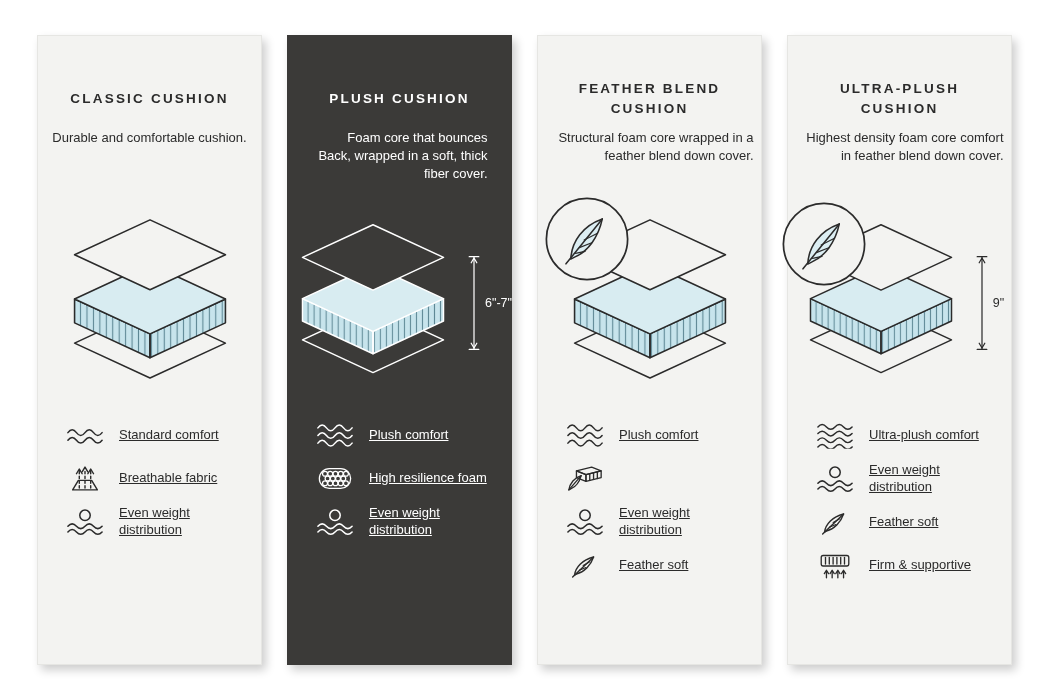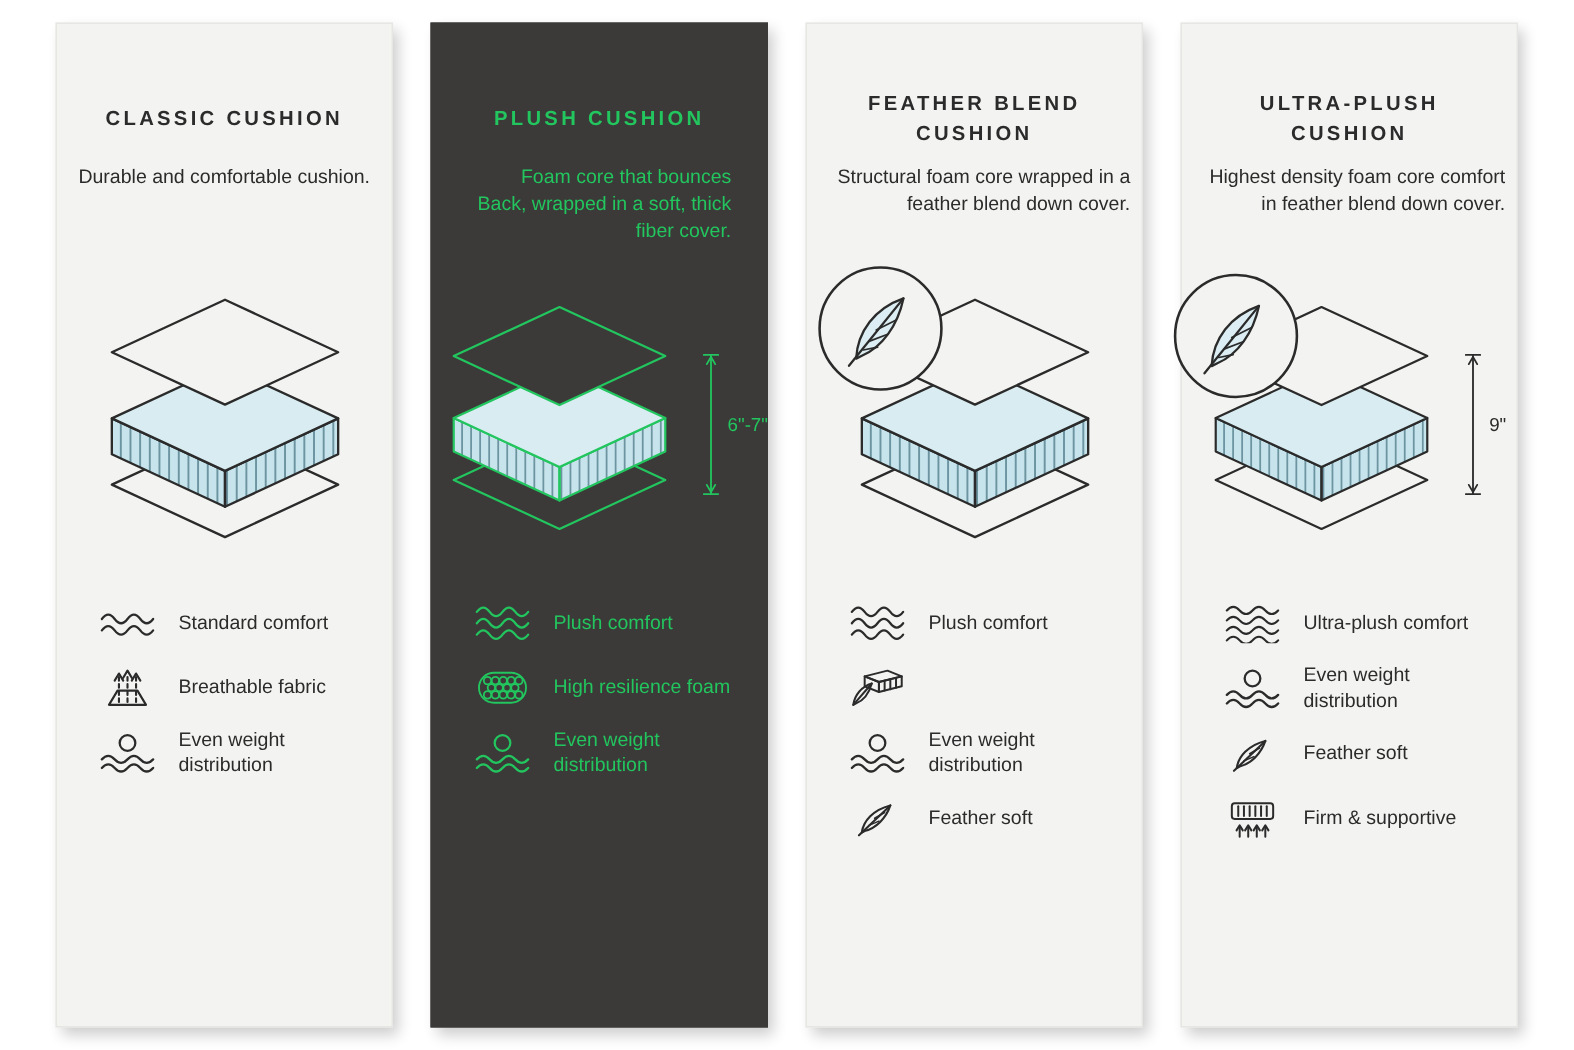--- a/index.html
+++ b/index.html
@@ -3,33 +3,33 @@
 <meta charset="utf-8">
 <style>
   * { margin:0; padding:0; box-sizing:border-box; }
   html,body { width:1049px; height:700px; }
   body {
     background:#ffffff;
     font-family:"Liberation Sans", sans-serif;
     color:#2b2b2b;
     overflow:hidden;
   }
-  .wrap { display:flex; gap:25px; padding:15px 37px; height:100%;border-radius:12px; }
+  .wrap { display:flex; gap:25px; padding:35px 37px; height:100%;border-radius:12px; }
   .card {
     flex:0 0 225px; width:225px;
     background:#f3f3f1;
     border:1px solid #e6e6e3;
     box-shadow:4px 5px 9px rgba(0,0,0,0.20);
     display:flex; flex-direction:column; align-items:center;
     padding-top:42px;
     color:#2b2b2b;
     --sheet-fill:#f3f3f1;
   }
   .card.dark {
-    background:#3b3a38; border-color:#3b3a38; color:#22c55e;
+    background:#3b3a38; border-color:#3b3a38; color:#ffffff;
     --sheet-fill:#3b3a38;
   }
   .title {
     font-size:13.5px; font-weight:bold; letter-spacing:2.2px;
     text-align:center; line-height:1.5; max-width:182px;
     min-height:42px; display:flex; align-items:center; justify-content:center;
   }
   .desc {
     font-size:13px; line-height:1.4; text-align:right;
     max-width:208px; margin-top:9px; min-height:64px;
@@ -40,21 +40,21 @@
     display:flex; align-items:center; justify-content:center;
     margin-top:4px; gap:8px;
   }
   .cushion-wrap { position:relative; }
   .cushion { width:184px; height:auto; display:block; }
   .card.has-measure .cushion { width:172px; }
   .badge { position:absolute; left:-14px; top:-22px; width:86px; height:86px; }
   .measure { display:flex; align-items:center; gap:4px; }
   .measure svg { width:14px; height:102px; }
   .mlabel { font-size:12.5px; white-space:nowrap; }
-  .features { list-style:none; width:100%; padding:10px 10px 0 28px; }
+  .features { list-style:none; width:100%; padding:10px 10px 0 28px;text-decoration:underline; }
   .feature { display:flex; align-items:center; gap:15px; margin-bottom:11px; min-height:32px; }
   .ficon { width:38px; height:29px; flex:0 0 38px; }
   .flabel { font-size:13px; line-height:1.3; max-width:130px; }
   .defs-store { position:absolute; width:0; height:0; overflow:hidden; }
   svg { stroke-linecap:round; stroke-linejoin:round; }
 </style>
 </head>
 <body>
 
 <svg class="defs-store" aria-hidden="true">

